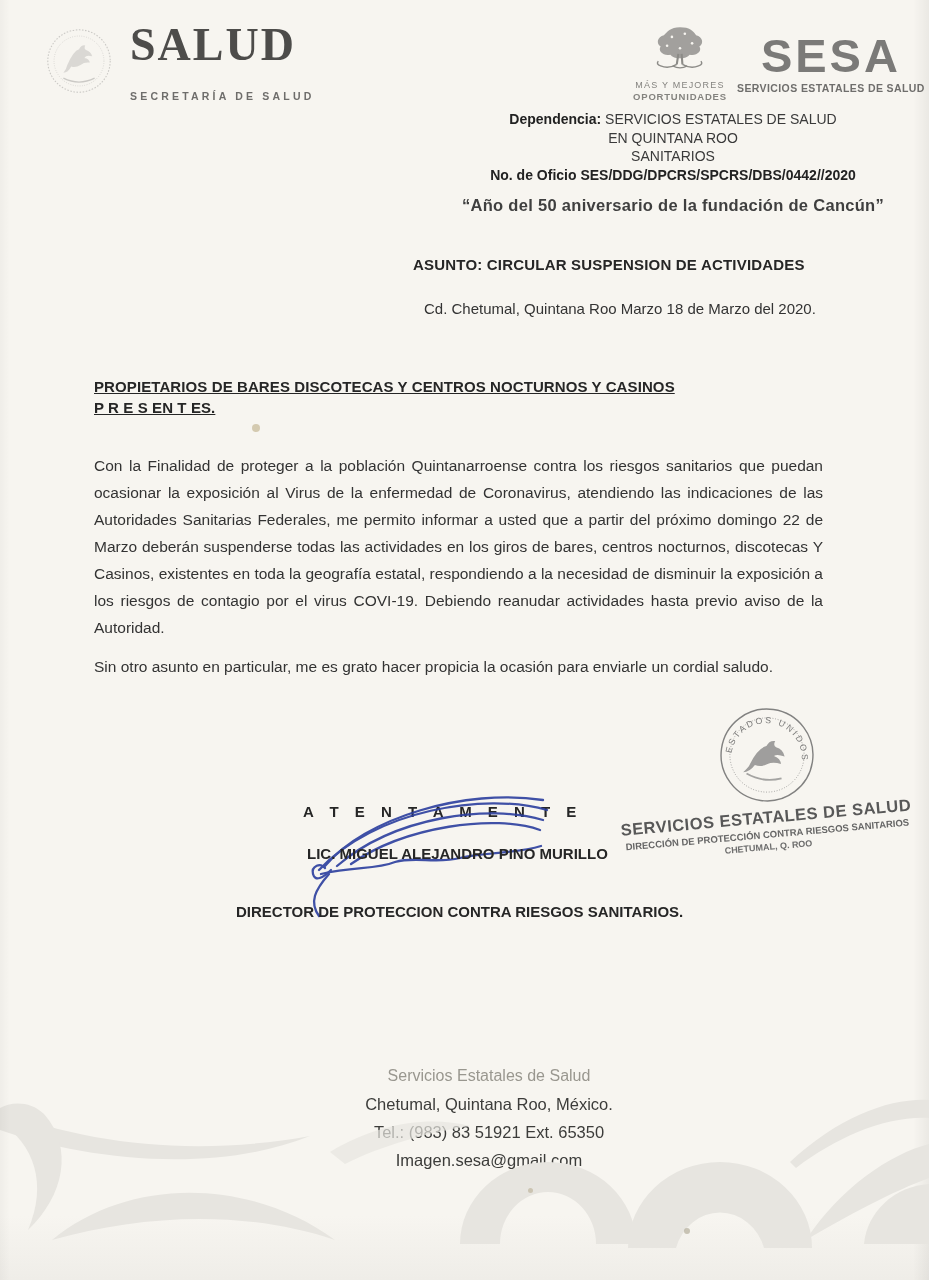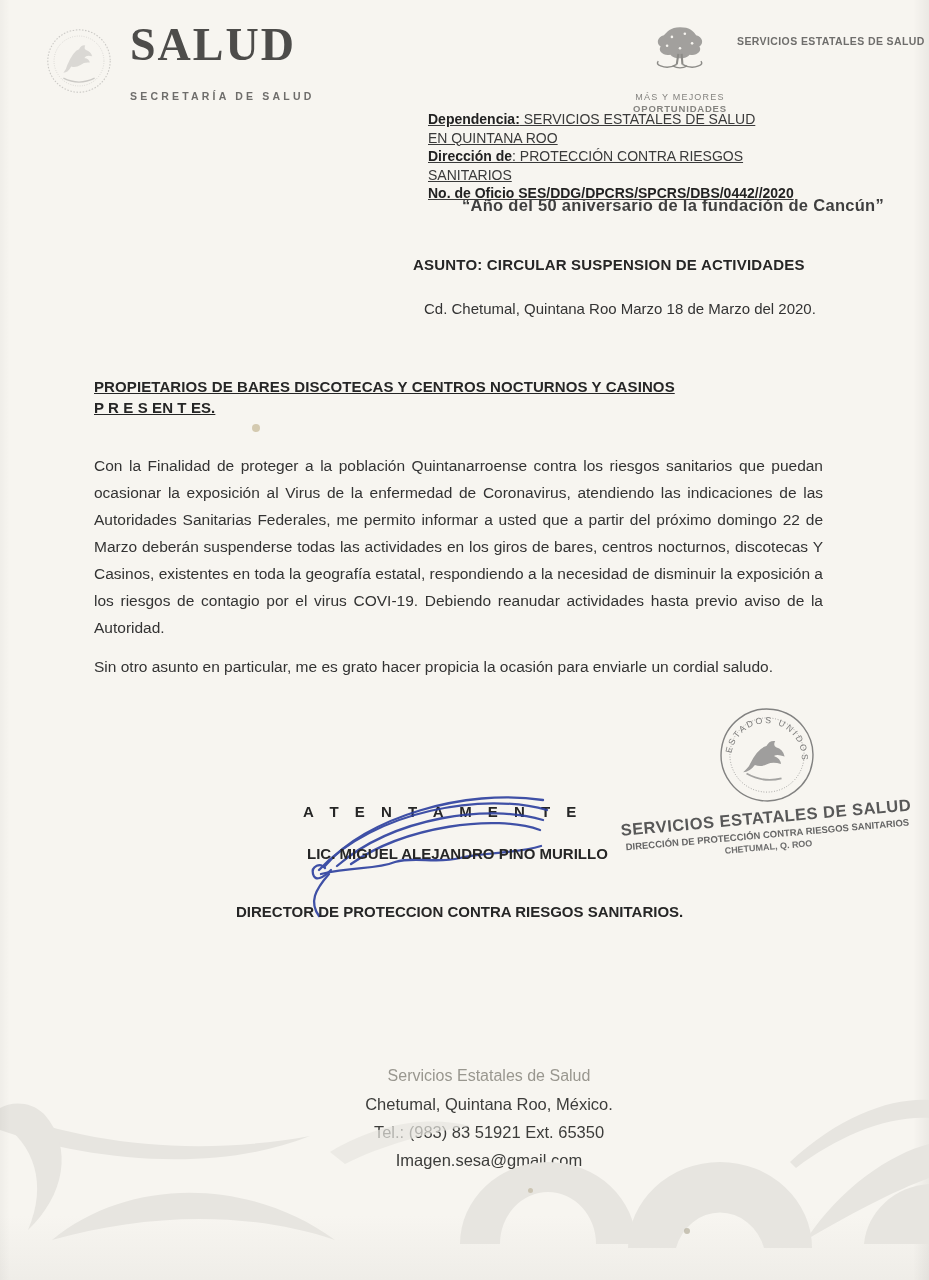--- a/index.html
+++ b/index.html
@@ -18,27 +18,27 @@
 
   
   .salud-word{font-family:"Liberation Serif",serif;font-weight:bold;font-size:46px;
     letter-spacing:2px;color:#4d4c4a;line-height:1;}
   .salud-sub{font-size:10.5px;letter-spacing:3.2px;color:#6e6d6b;font-weight:bold;margin-top:22px;}
   .qr-block{text-align:center;width:110px;color:#84837f;}
   .qr-name{font-size:11.5px;letter-spacing:1.5px;margin-top:2px;}
   .qr-gov{font-size:5.5px;letter-spacing:2.2px;margin-top:1px;}
   .qr-years{font-size:8px;letter-spacing:1px;margin-top:2px;}
   .tree-block{text-align:center;width:110px;color:#84837f;}
-  .tree-l1{font-size:9px;letter-spacing:1.2px;margin-top:18px;}
+  .tree-l1{font-size:9px;letter-spacing:1.2px;margin-top:6px;}
   .tree-l2{font-size:9.5px;letter-spacing:.8px;font-weight:bold;margin-top:1px;}
   .sesa-word{font-size:47px;font-weight:bold;color:#7b7a78;letter-spacing:3px;line-height:1;}
   .sesa-sub{font-size:10.5px;font-weight:bold;color:#6f6e6c;letter-spacing:.4px;margin-top:3px;}
 
   
-  .meta{width:490px;font-size:14px;line-height:18.5px;color:#3a3a3a;text-decoration:underline;}
+  .meta{width:490px;text-align:center;font-size:14px;line-height:18.5px;color:#3a3a3a;}
   .meta b{color:#222;}
   .motto{width:490px;text-align:center;font-size:16.5px;font-weight:bold;color:#3f3f3f;letter-spacing:.3px;}
 
   .subject{font-size:15px;font-weight:bold;color:#262626;letter-spacing:.2px;}
   .dateline{font-size:15px;color:#333;}
   .recipient{font-size:15px;font-weight:bold;color:#262626;line-height:21px;letter-spacing:.1px;}
   .body-par{width:729px;font-size:15.5px;line-height:27px;text-align:justify;color:#333;}
   .closing{width:733px;font-size:15.5px;color:#333;}
   .atent{font-size:15px;font-weight:bold;letter-spacing:6px;color:#262626;margin-top:41px;}
   .signer{font-size:15px;font-weight:bold;color:#262626;}
@@ -91,27 +91,27 @@
       <path d="M38,37 L36,50 M42,37 L43,50" stroke="#8c8b87" stroke-width="2.6"></path>
       <path d="M36,50 q-10,6 -20,2 q-6,-2 -3,-6" fill="none" stroke="#8c8b87" stroke-width="1.8"></path>
       <path d="M43,50 q10,6 20,2 q6,-2 3,-6" fill="none" stroke="#8c8b87" stroke-width="1.8"></path>
       <path d="M31,52 q9,5 18,0" fill="none" stroke="#8c8b87" stroke-width="1.6"></path>
     </svg>
     <div class="tree-l1">MÁS Y MEJORES</div>
     <div class="tree-l2">OPORTUNIDADES</div>
   </div>
 
   <div class="abs" style="left:737px;top:32px;text-align:center;">
+    <div class="sesa-word">SESA</div>
     <div class="sesa-sub">SERVICIOS ESTATALES DE SALUD</div>
   </div>
 
   <div class="abs meta" style="left:428px;top:110px;">
     <div><b>Dependencia:</b><span> SERVICIOS ESTATALES DE SALUD</span></div>
     <div>EN QUINTANA ROO</div>
-    <div><b>Dirección de</b><span>: PROTECCIÓN CONTRA RIESGOS</span></div>
     <div>SANITARIOS</div>
     <div><b>No. de Oficio </b><b>SES/DDG/DPCRS/SPCRS/DBS/0442//2020</b></div>
   </div>
 
   <div class="abs motto" style="left:428px;top:196px;">“Año del 50 aniversario de la fundación de Cancún”</div>
 
   <div class="abs subject" style="left:413px;top:256px;">ASUNTO: CIRCULAR SUSPENSION DE ACTIVIDADES</div>
   <div class="abs dateline" style="left:408px;top:300px;margin-left:16px;">Cd. Chetumal, Quintana Roo Marzo  18 de Marzo del 2020.</div>
 
   <div class="abs recipient" style="left:94px;top:376px;text-decoration:underline;">

